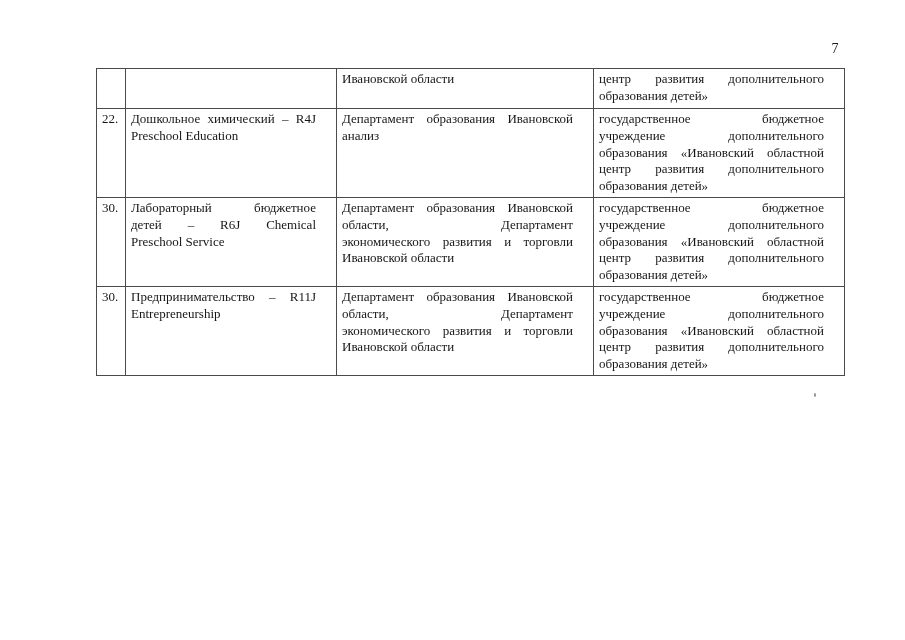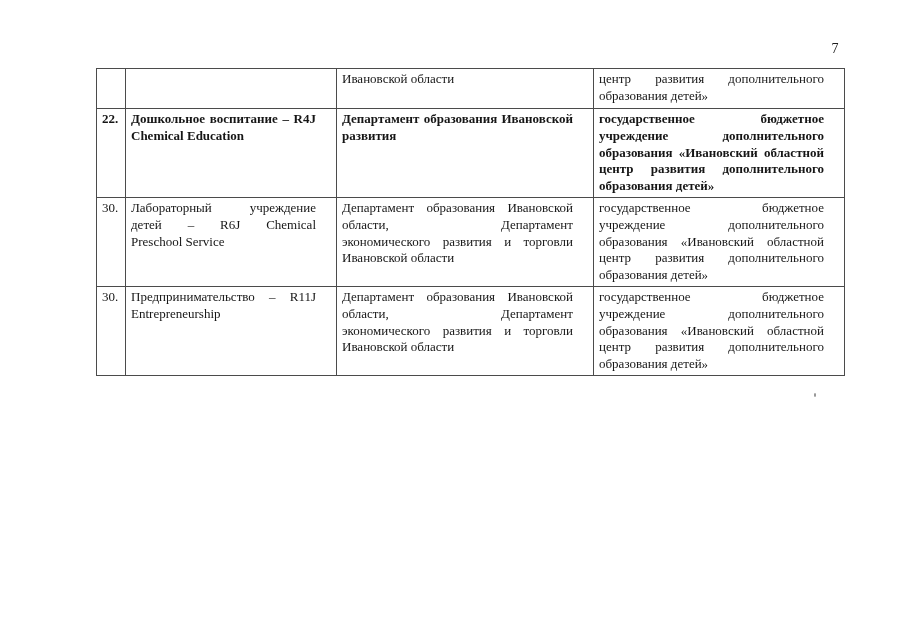--- a/index.html
+++ b/index.html
@@ -38,21 +38,21 @@
     vertical-align: top;
     padding: 2px 20px 2px 5px;
     font-size: 13px;
     line-height: 16.8px;
     overflow: hidden;
   }
   td.num-cell {
     padding: 2px 2px 2px 4px;
   }
   tr.r-cont  { height: 40px; }
-  tr.r-22    { height: 84px; font-weight: bold; }
+  tr.r-22    { height: 84px; }
   tr.r-23    { height: 84px; }
   tr.r-24    { height: 77px; }
   .line {
     text-align: left;
     white-space: normal;
   }
   .jline {
     text-align: justify;
     text-align-last: justify;
   }
@@ -90,40 +90,40 @@
           </td>
       <td>
             <div class="line jline">центр развития дополнительного</div>
             <div class="line">образования детей»</div>
           </td>
     </tr>
 
     <tr class="r-22">
       <td class="num-cell">22.</td>
       <td>
-            <div class="line jline">Дошкольное воспитание – R4J</div>
-            <div class="line">Chemical Education</div>
+            <div class="line jline">Дошкольное химический – R4J</div>
+            <div class="line">Preschool Education</div>
           </td>
       <td>
             <div class="line jline">Департамент образования Ивановской</div>
-            <div class="line">развития</div>
+            <div class="line">анализ</div>
           </td>
       <td>
             <div class="line jline">государственное бюджетное</div>
             <div class="line jline">учреждение дополнительного</div>
             <div class="line jline">образования «Ивановский областной</div>
             <div class="line jline">центр развития дополнительного</div>
             <div class="line">образования детей»</div>
           </td>
     </tr>
 
     <tr class="r-23">
       <td class="num-cell">30.</td>
       <td>
-            <div class="line jline">Лабораторный учреждение</div>
+            <div class="line jline">Лабораторный бюджетное</div>
             <div class="line jline">детей – R6J Chemical</div>
             <div class="line">Preschool Service</div>
           </td>
       <td>
             <div class="line jline">Департамент образования Ивановской</div>
             <div class="line jline">области, Департамент</div>
             <div class="line jline">экономического развития и торговли</div>
             <div class="line">Ивановской области</div>
           </td>
       <td>

